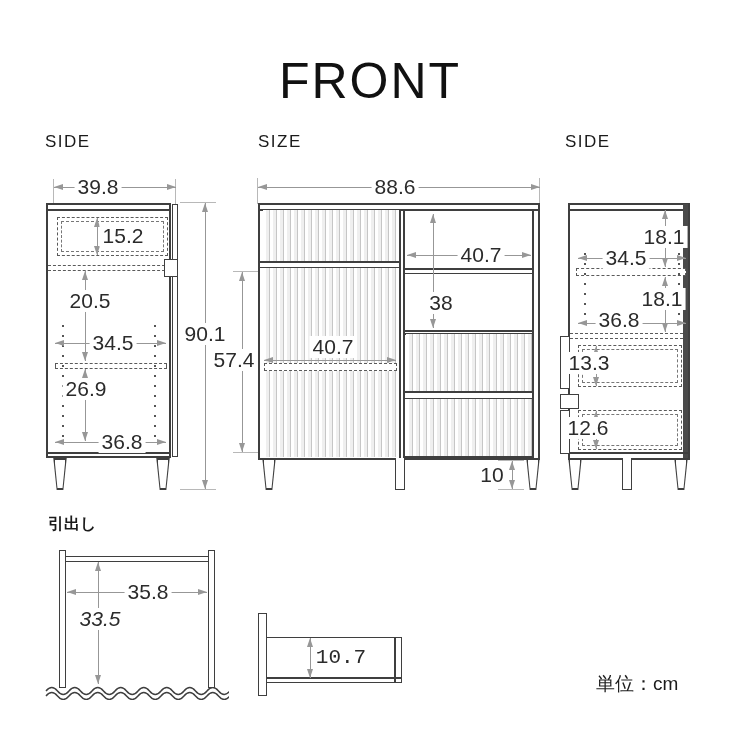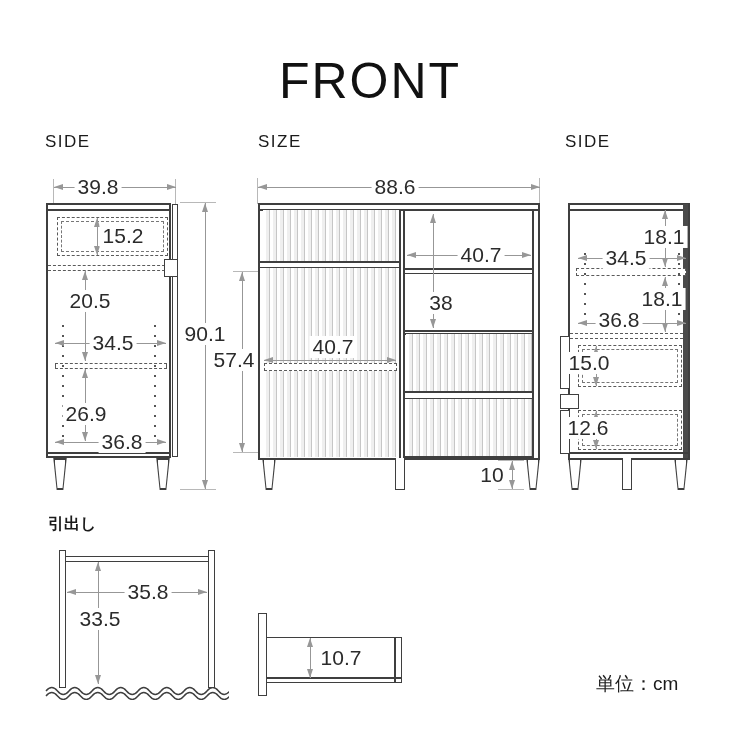--- a/index.html
+++ b/index.html
@@ -81,21 +81,21 @@
 
   <div class="dotcol" style="left:62px;top:325px;height:113px;"></div>
   <div class="dotcol" style="left:154px;top:325px;height:113px;"></div>
 
   <div class="dimh" style="left:55px;top:343px;width:111px;"></div>
   <span class="lbl" style="left:113px;top:343px;">34.5</span>
 
   <div class="dashbox" style="left:55px;top:363px;width:112px;height:6px;"></div>
 
   <div class="dimv" style="left:85px;top:369px;height:72px;"></div>
-  <span class="lbl" style="left:86px;top:414px;">26.9</span>
+  <span class="lbl" style="left:86px;top:389px;">26.9</span>
 
   <div class="dimh" style="left:55px;top:442px;width:111px;"></div>
   <span class="lbl" style="left:122px;top:442px;">36.8</span>
 
   <div class="ln" style="left:48px;top:452px;width:121px;height:1.5px;"></div>
   <div class="legt" style="left:53px;top:458px;width:14px;height:32px;">
       <i></i>
     </div>
   <div class="legt" style="left:156px;top:458px;width:14px;height:32px;">
       <i></i>
@@ -179,21 +179,21 @@
 
   <div class="dimh" style="left:578px;top:323px;width:108px;"></div>
   <span class="lbl" style="left:619px;top:320px;">36.8</span>
 
   <div class="dashline" style="left:570px;top:333px;width:113px;"></div>
   <div class="dashline" style="left:570px;top:338px;width:113px;"></div>
 
   <div class="dashbox" style="left:578px;top:345px;width:104px;height:42px;"></div>
   <div class="dashbox thin" style="left:582px;top:349px;width:96px;height:34px;"></div>
   <div class="dimv" style="left:596px;top:346px;height:40px;"></div>
-  <span class="lbl" style="left:589px;top:363px;">15.0</span>
+  <span class="lbl" style="left:589px;top:363px;">13.3</span>
 
   <div class="sbox" style="left:560px;top:336px;width:10px;height:53px;z-index:4;"></div>
   <div class="sbox" style="left:560px;top:394px;width:19px;height:15px;z-index:4;"></div>
   <div class="sbox" style="left:560px;top:410px;width:10px;height:44px;z-index:4;"></div>
 
   <div class="dashbox" style="left:578px;top:410px;width:104px;height:40px;"></div>
   <div class="dashbox thin" style="left:582px;top:414px;width:96px;height:32px;"></div>
   <div class="dimv" style="left:596px;top:411px;height:38px;"></div>
   <span class="lbl" style="left:588px;top:428px;">12.6</span>
 
@@ -206,28 +206,28 @@
       <i></i>
     </div>
 
   <div class="jlbl" style="left:48px;top:514px;font-weight:bold;">引出し</div>
   <div class="sbox" style="left:59px;top:556px;width:156px;height:6px;z-index:1;"></div>
   <div class="sbox" style="left:59px;top:550px;width:7px;height:138px;z-index:2;"></div>
   <div class="sbox" style="left:208px;top:550px;width:7px;height:138px;z-index:2;"></div>
   <div class="dimh" style="left:67px;top:592px;width:140px;"></div>
   <span class="lbl" style="left:148px;top:592px;">35.8</span>
   <div class="dimv" style="left:98px;top:562px;height:122px;"></div>
-  <span class="lbl" style="left:100px;top:619px;">33.5</span>
+  <span class="lbl" style="left:100px;top:619px;font-style:italic;">33.5</span>
   <svg class="wavy" style="left:45px;top:686px;" width="184" height="14" viewBox="0 0 184 14">
     <path d="M1 5 q5.75 -7 11.5 0 t11.5 0 t11.5 0 t11.5 0 t11.5 0 t11.5 0 t11.5 0 t11.5 0 t11.5 0 t11.5 0 t11.5 0 t11.5 0 t11.5 0 t11.5 0 t11.5 0 t11.5 0" fill="none" stroke="#3f3f3f" stroke-width="1.4"></path>
     <path d="M1 10 q5.75 -7 11.5 0 t11.5 0 t11.5 0 t11.5 0 t11.5 0 t11.5 0 t11.5 0 t11.5 0 t11.5 0 t11.5 0 t11.5 0 t11.5 0 t11.5 0 t11.5 0 t11.5 0 t11.5 0" fill="none" stroke="#3f3f3f" stroke-width="1.4"></path>
   </svg>
 
   <div class="sbox" style="left:258px;top:613px;width:9px;height:83px;z-index:2;"></div>
   <div class="sbox" style="left:266px;top:637px;width:136px;height:46px;"></div>
   <div class="ln" style="left:267px;top:677px;width:134px;height:1.5px;"></div>
   <div class="ln" style="left:394px;top:638px;width:1.5px;height:44px;"></div>
   <div class="dimv" style="left:310px;top:638px;height:40px;"></div>
-  <span class="lbl" style="left:341px;top:658px;">10.7</span>
+  <span class="lbl" style="left:341px;top:658px;font-family:Liberation Mono, monospace;">10.7</span>
 
   <div class="ulbl" style="left:596px;top:671px;">単位：cm</div>
 
 </div>
 
 </body></html>

